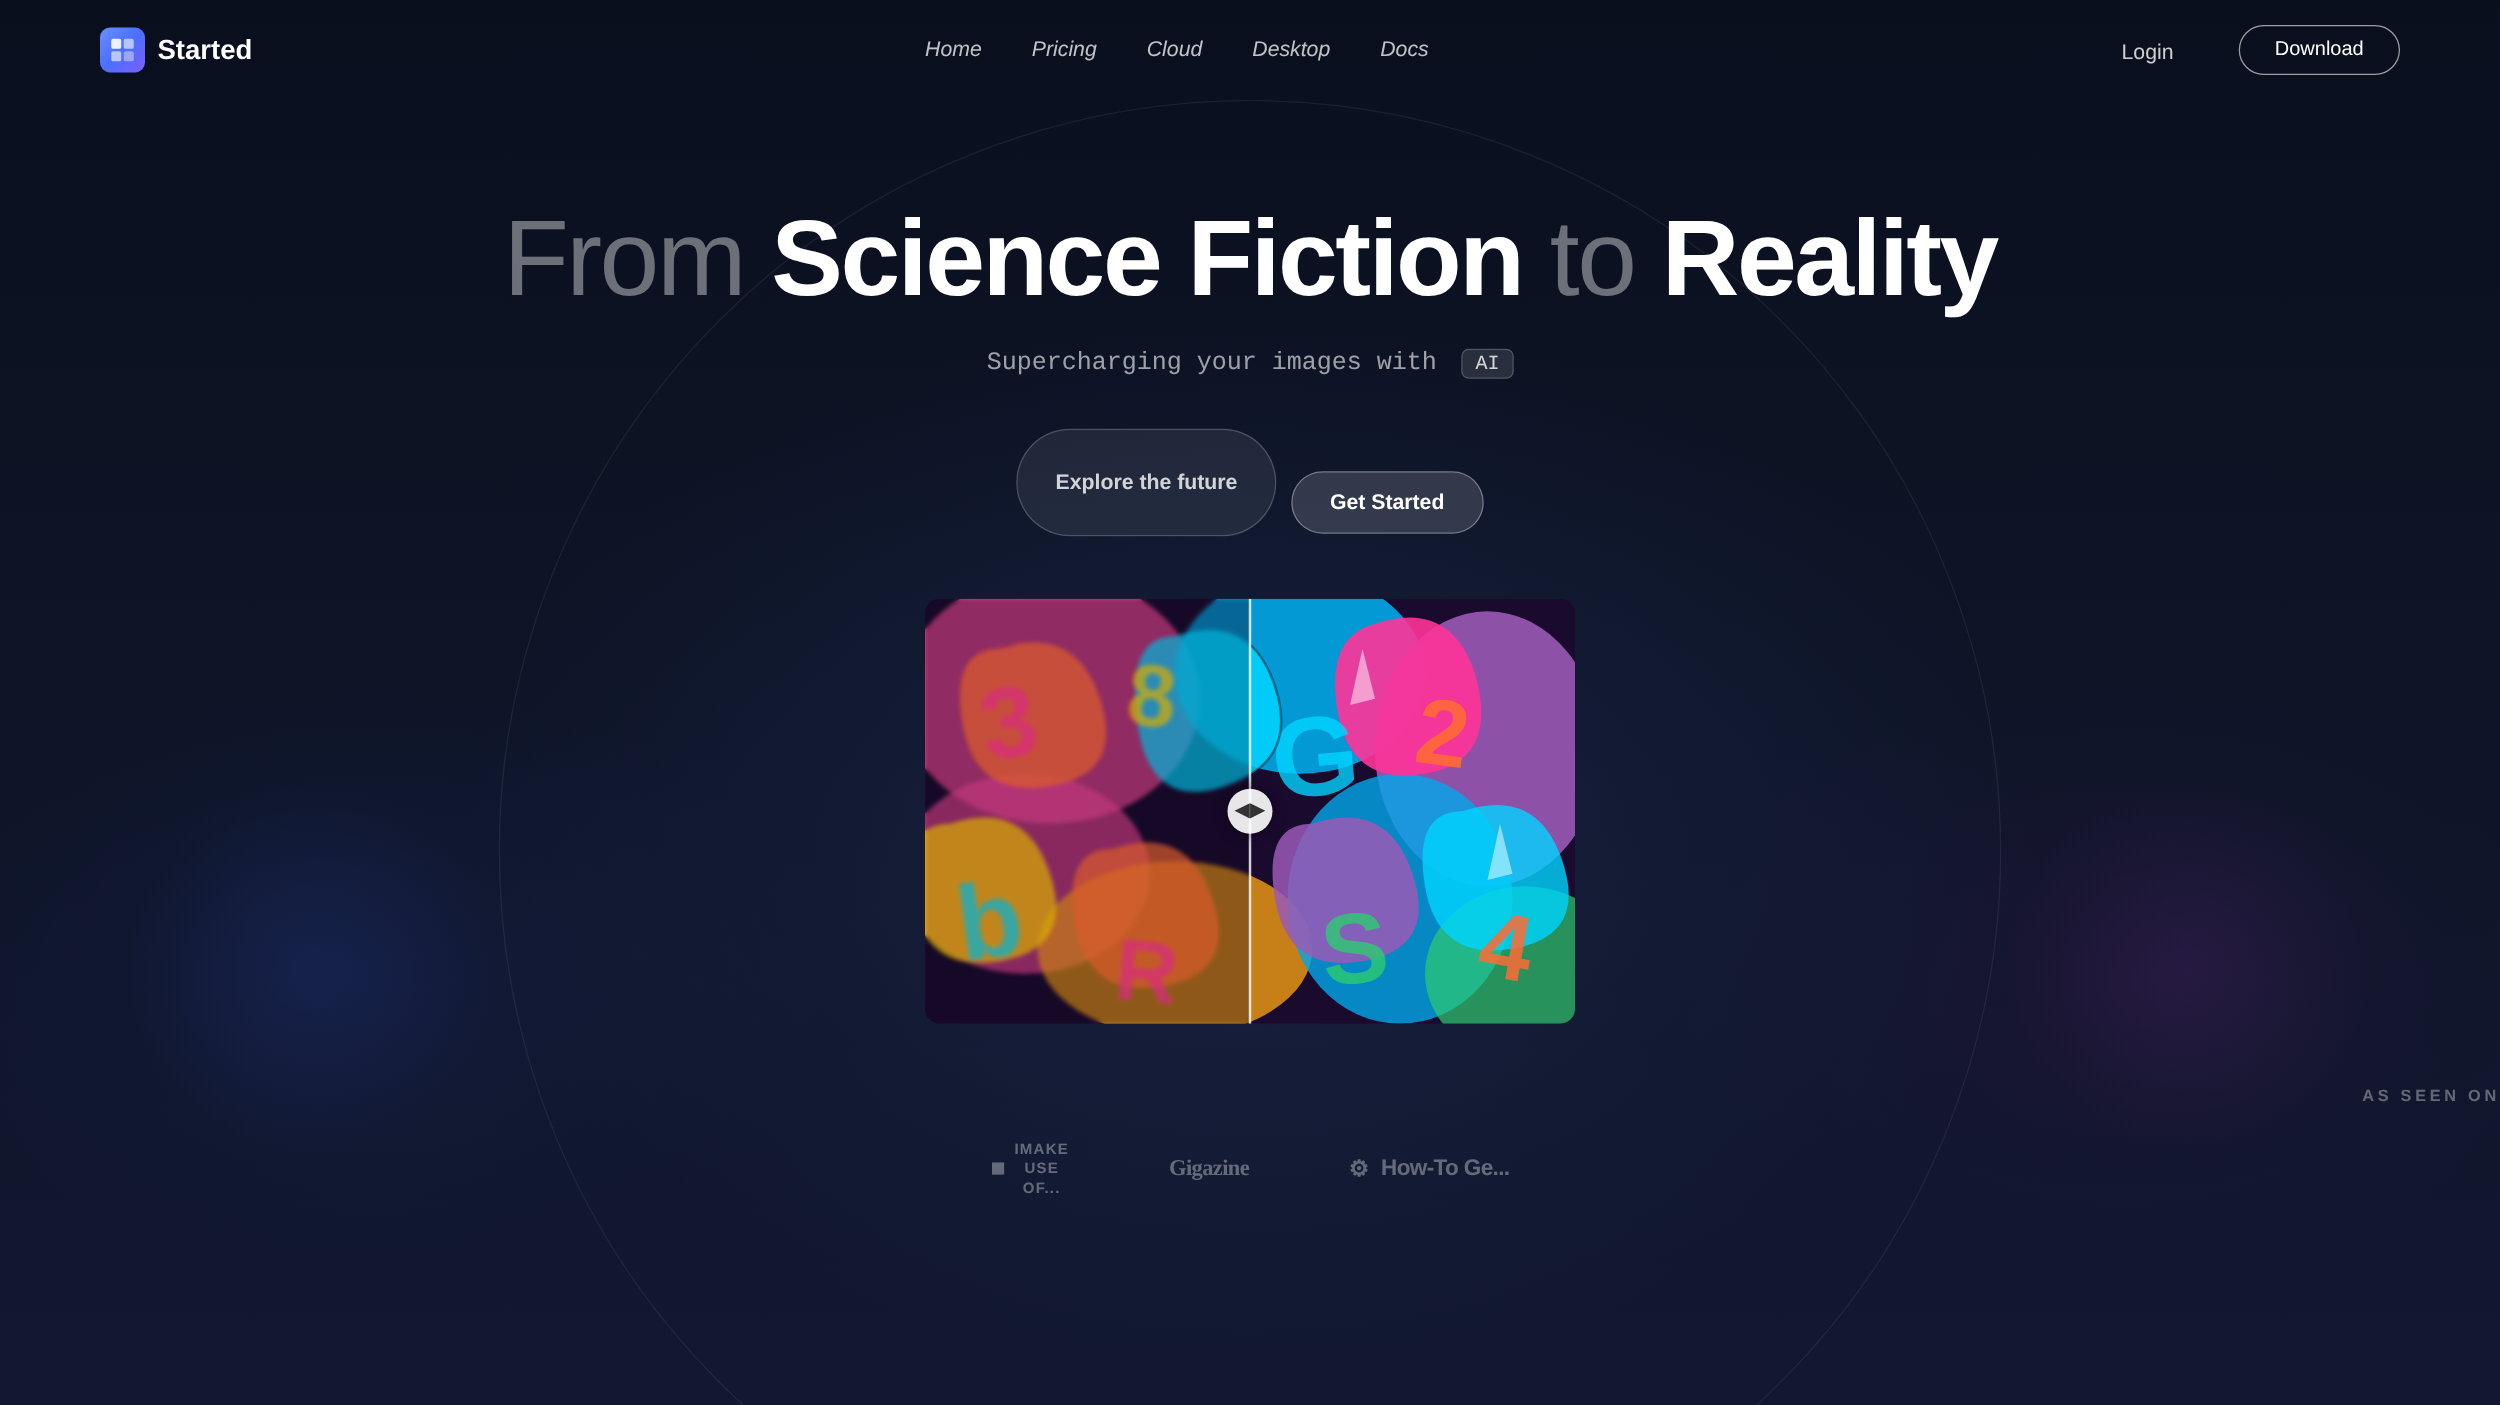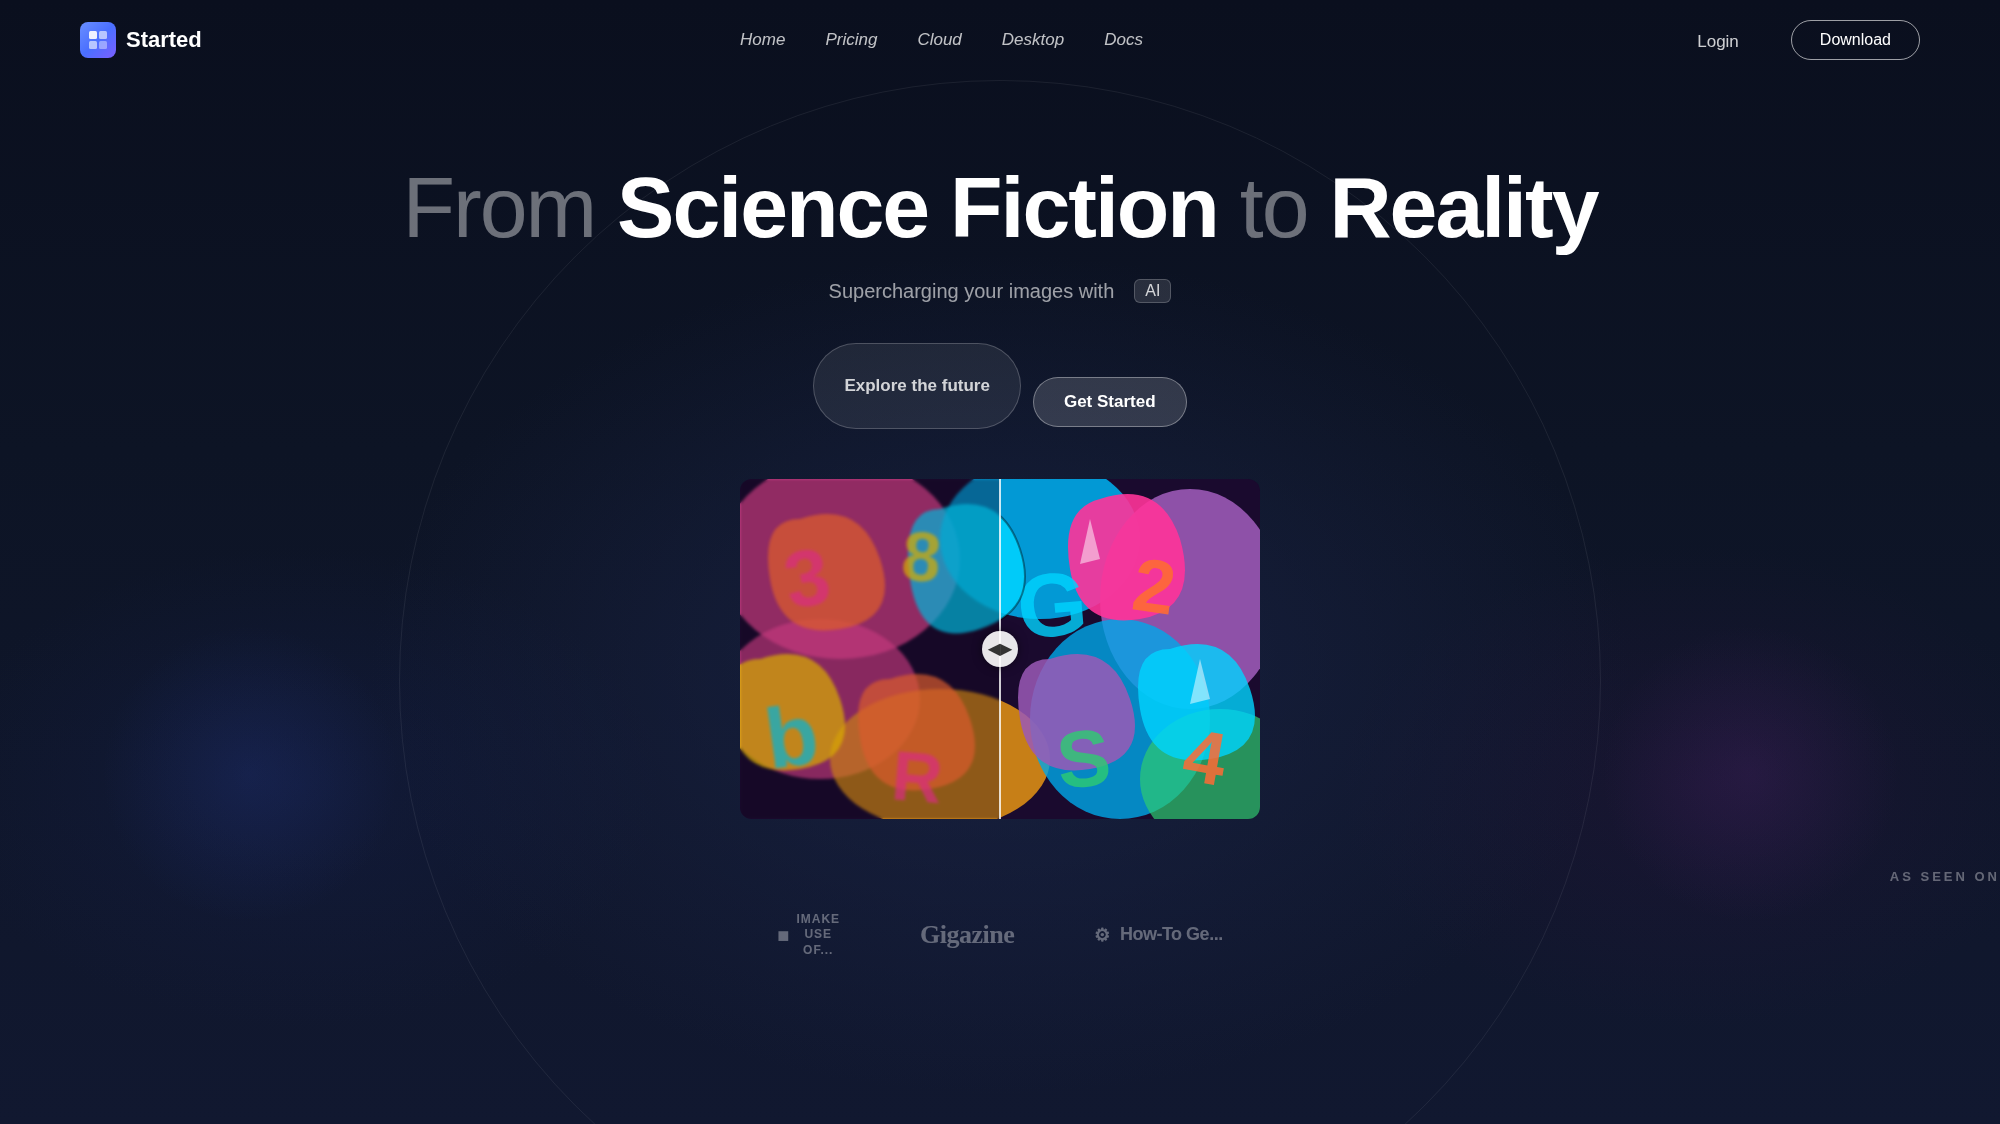--- a/index.html
+++ b/index.html
@@ -138,23 +138,24 @@
 
     .hero-title .dim { color: rgba(255,255,255,0.4); }
     .hero-title .bright { color: #fff; font-weight: 700; }
     .hero-title .dim2 { color: rgba(255,255,255,0.4); font-weight: 400; }
 
     .hero-subtitle {
       font-size: 20px;
       color: rgba(255,255,255,0.6);
       margin-bottom: 40px;
       display: flex;
-      align-items: flex-end;
+      align-items: center;
       justify-content: center;
       gap: 20px;
+      font-family: Liberation Mono, monospace;
     }
 
     .ai-badge {
       background: rgba(255,255,255,0.12);
       border: 1px solid rgba(255,255,255,0.2);
       border-radius: 6px;
       padding: 2px 10px;
       font-size: 16px;
       color: rgba(255,255,255,0.8);
       font-weight: 500;
@@ -267,21 +268,21 @@
 
     .brand-logo {
       color: rgba(255,255,255,0.35);
       font-size: 22px;
       font-weight: 700;
       letter-spacing: -0.5px;
       display: flex;
       align-items: center;
       gap: 6px;
     }
-    .brand-logo.gigazine { font-family: Georgia, serif; font-size: 26px; }
+    .brand-logo.gigazine { font-family: Georgia, serif; font-size: 18px; }
     .brand-logo.make-use-of { font-size: 14px; font-weight: 800; line-height: 1.2; text-transform: uppercase; letter-spacing: 1px; }
     .brand-logo.howto { font-size: 18px; }
 
     
     .clip-left {
       clip-path: inset(0 50% 0 0);
       position: absolute;
       top: 0; left: 0;
       width: 100%;
       height: 100%;

